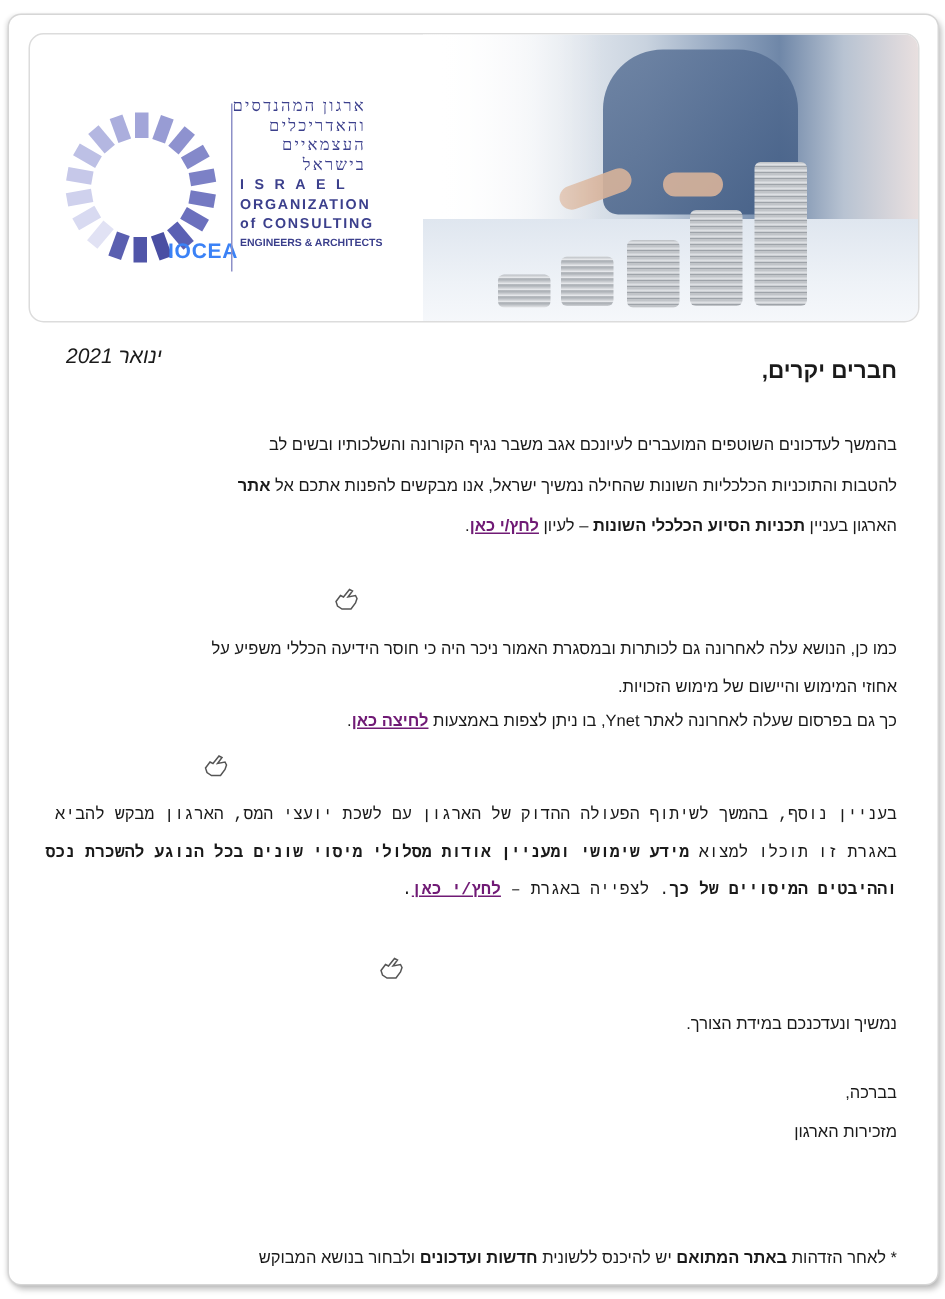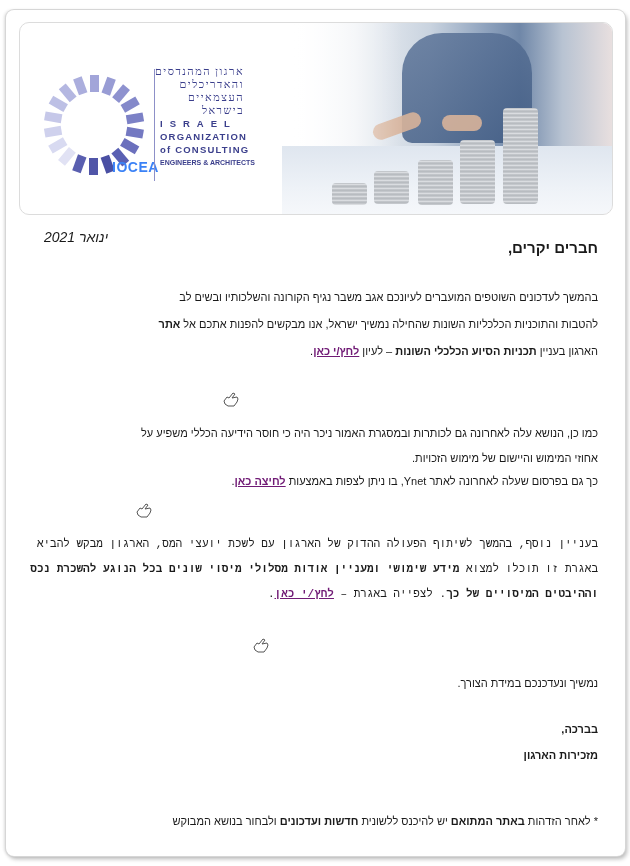--- a/index.html
+++ b/index.html
@@ -136,20 +136,20 @@
 <div class="para" style="top:531px;font-family:Liberation Mono, monospace;">
   <div>בעניין נוסף, בהמשך לשיתוף הפעולה ההדוק של הארגון עם לשכת יועצי המס, הארגון מבקש להביא</div>
   <div class="para-tight"><span>באגרת זו תוכלו למצוא </span><b>מידע שימושי ומעניין אודות מסלולי מיסוי שונים בכל הנוגע להשכרת נכס</b></div>
   <div><b>וההיבטים המיסויים של כך</b><span>. לצפייה באגרת – </span><a class="link">לחץ/י כאן</a><span>.</span></div>
 </div>
 <svg class="hand-icon" style="left:252px;top:638px;" viewBox="0 0 18 16">
     <path d="M2 9 L5 5 L7 6 L11 1 L13 2 L10 6 L15 5 L16 7 L15 10 L12 14 L6 14 L3 12 Z" fill="#fff" stroke="#555" stroke-width="1"></path>
   </svg>
 
 <div class="para" style="top:670px;">נמשיך ונעדכנכם במידת הצורך.</div>
-<div class="para" style="top:716px;font-weight:bold;line-height:26px;">
+<div class="para" style="top:716px;font-weight:normal;line-height:26px;">
   <div>בברכה,</div>
   <div>מזכירות הארגון</div>
 </div>
 
-<div class="para" style="top:808px;">
+<div class="para" style="top:826px;">
   <span>* לאחר הזדהות </span><b>באתר המתואם</b><span> יש להיכנס ללשונית </span><b>חדשות ועדכונים</b><span> ולבחור בנושא המבוקש</span>
 </div>
 
 </body></html>

